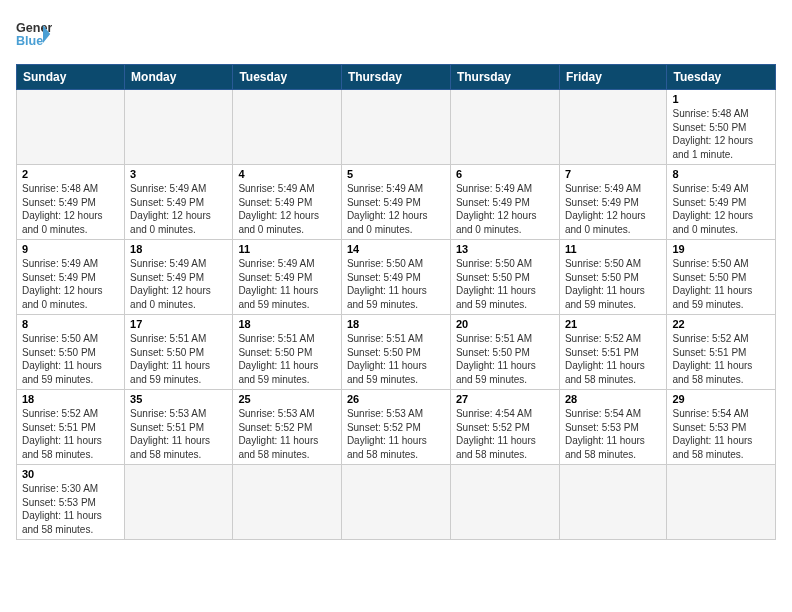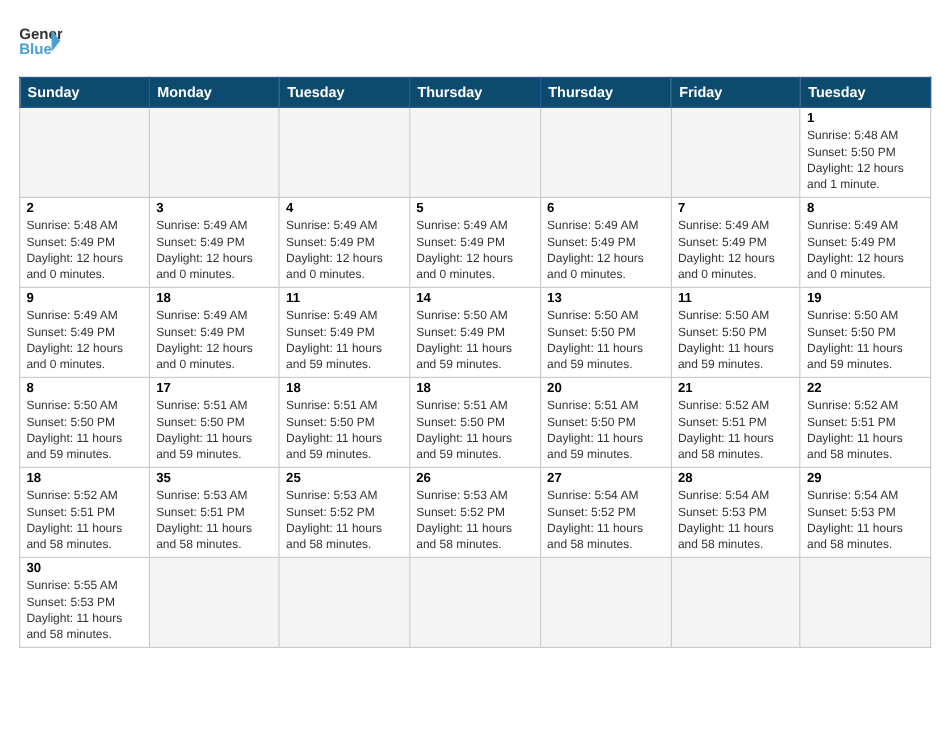--- a/index.html
+++ b/index.html
@@ -270,41 +270,41 @@
 Daylight: 11 hours and 58 minutes.</div>
         </td>
         <td>
           <span class="day-num">26</span>
           <div class="day-info">Sunrise: 5:53 AM
 Sunset: 5:52 PM
 Daylight: 11 hours and 58 minutes.</div>
         </td>
         <td>
           <span class="day-num">27</span>
-          <div class="day-info">Sunrise: 5:54 AM
+          <div class="day-info">Sunrise: 4:54 AM
 Sunset: 5:52 PM
 Daylight: 11 hours and 58 minutes.</div>
         </td>
         <td>
           <span class="day-num">28</span>
           <div class="day-info">Sunrise: 5:54 AM
 Sunset: 5:53 PM
 Daylight: 11 hours and 58 minutes.</div>
         </td>
         <td>
           <span class="day-num">29</span>
           <div class="day-info">Sunrise: 5:54 AM
 Sunset: 5:53 PM
 Daylight: 11 hours and 58 minutes.</div>
         </td>
       </tr>
       <tr>
         <td>
           <span class="day-num">30</span>
-          <div class="day-info">Sunrise: 5:55 AM
+          <div class="day-info">Sunrise: 5:30 AM
 Sunset: 5:53 PM
 Daylight: 11 hours and 58 minutes.</div>
         </td>
         <td class="empty"></td>
         <td class="empty"></td>
         <td class="empty"></td>
         <td class="empty"></td>
         <td class="empty"></td>
         <td class="empty"></td>
       </tr>

